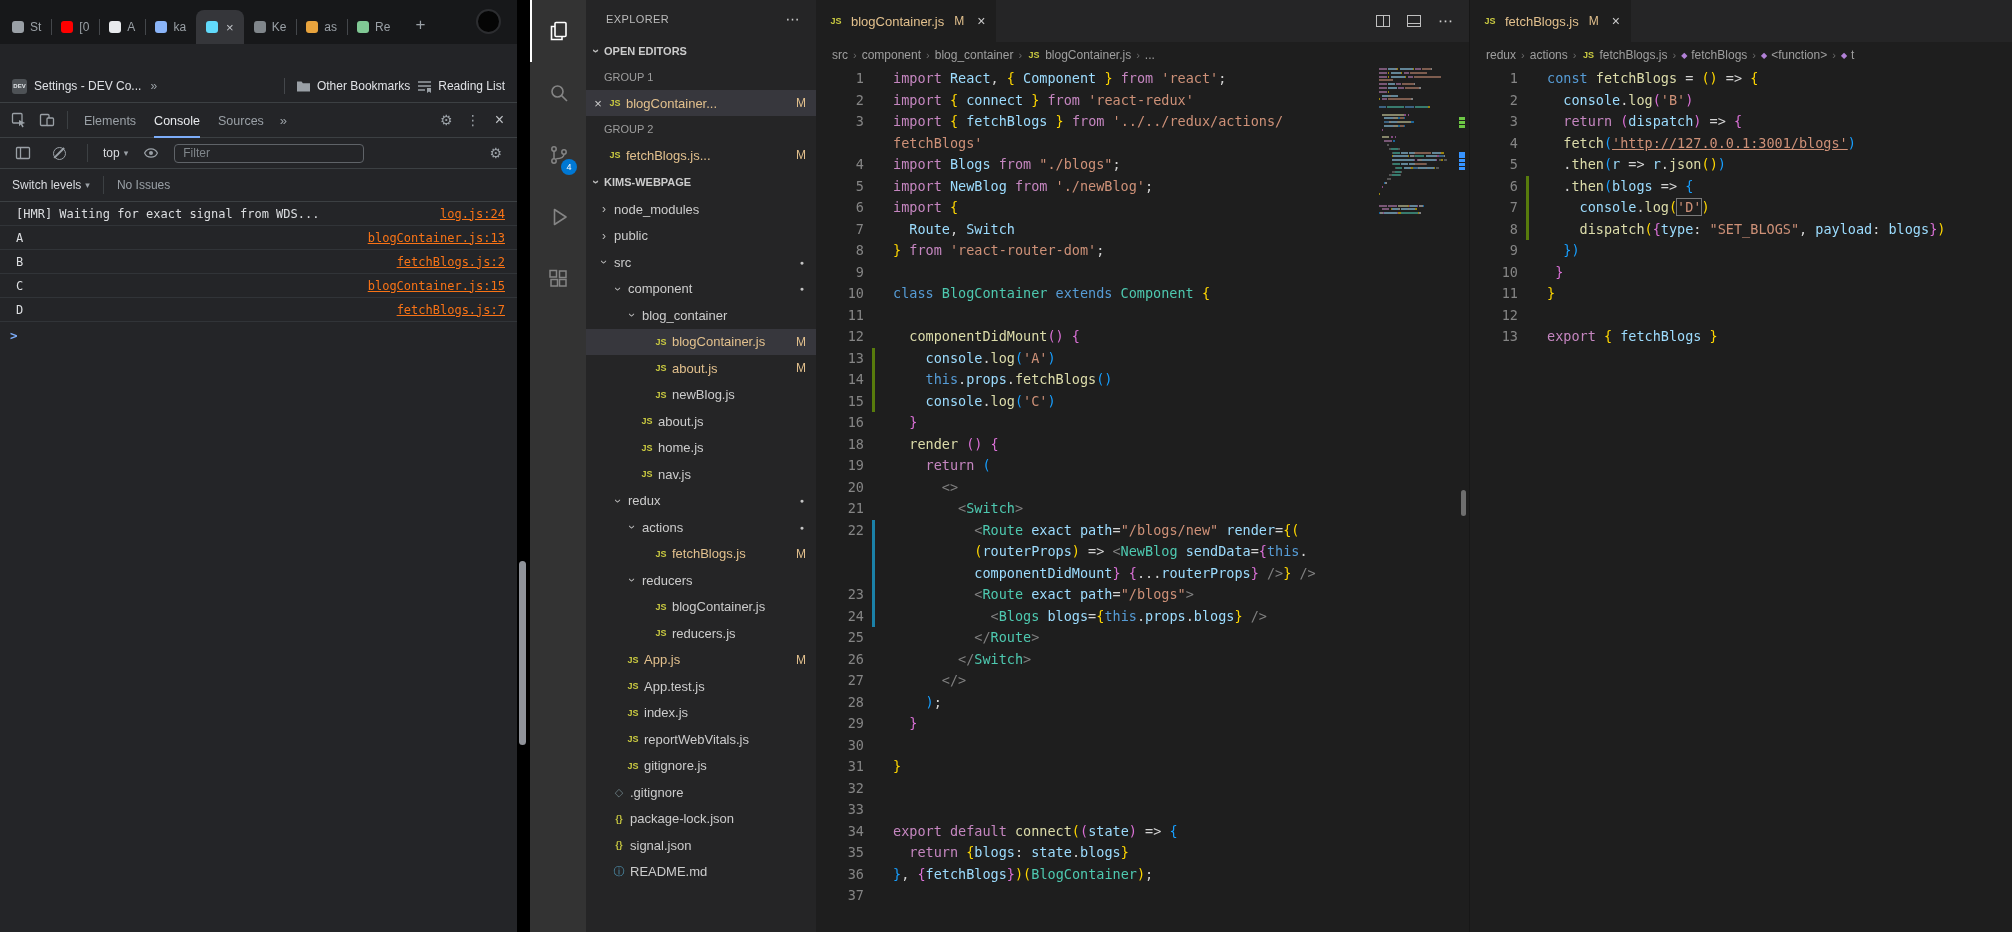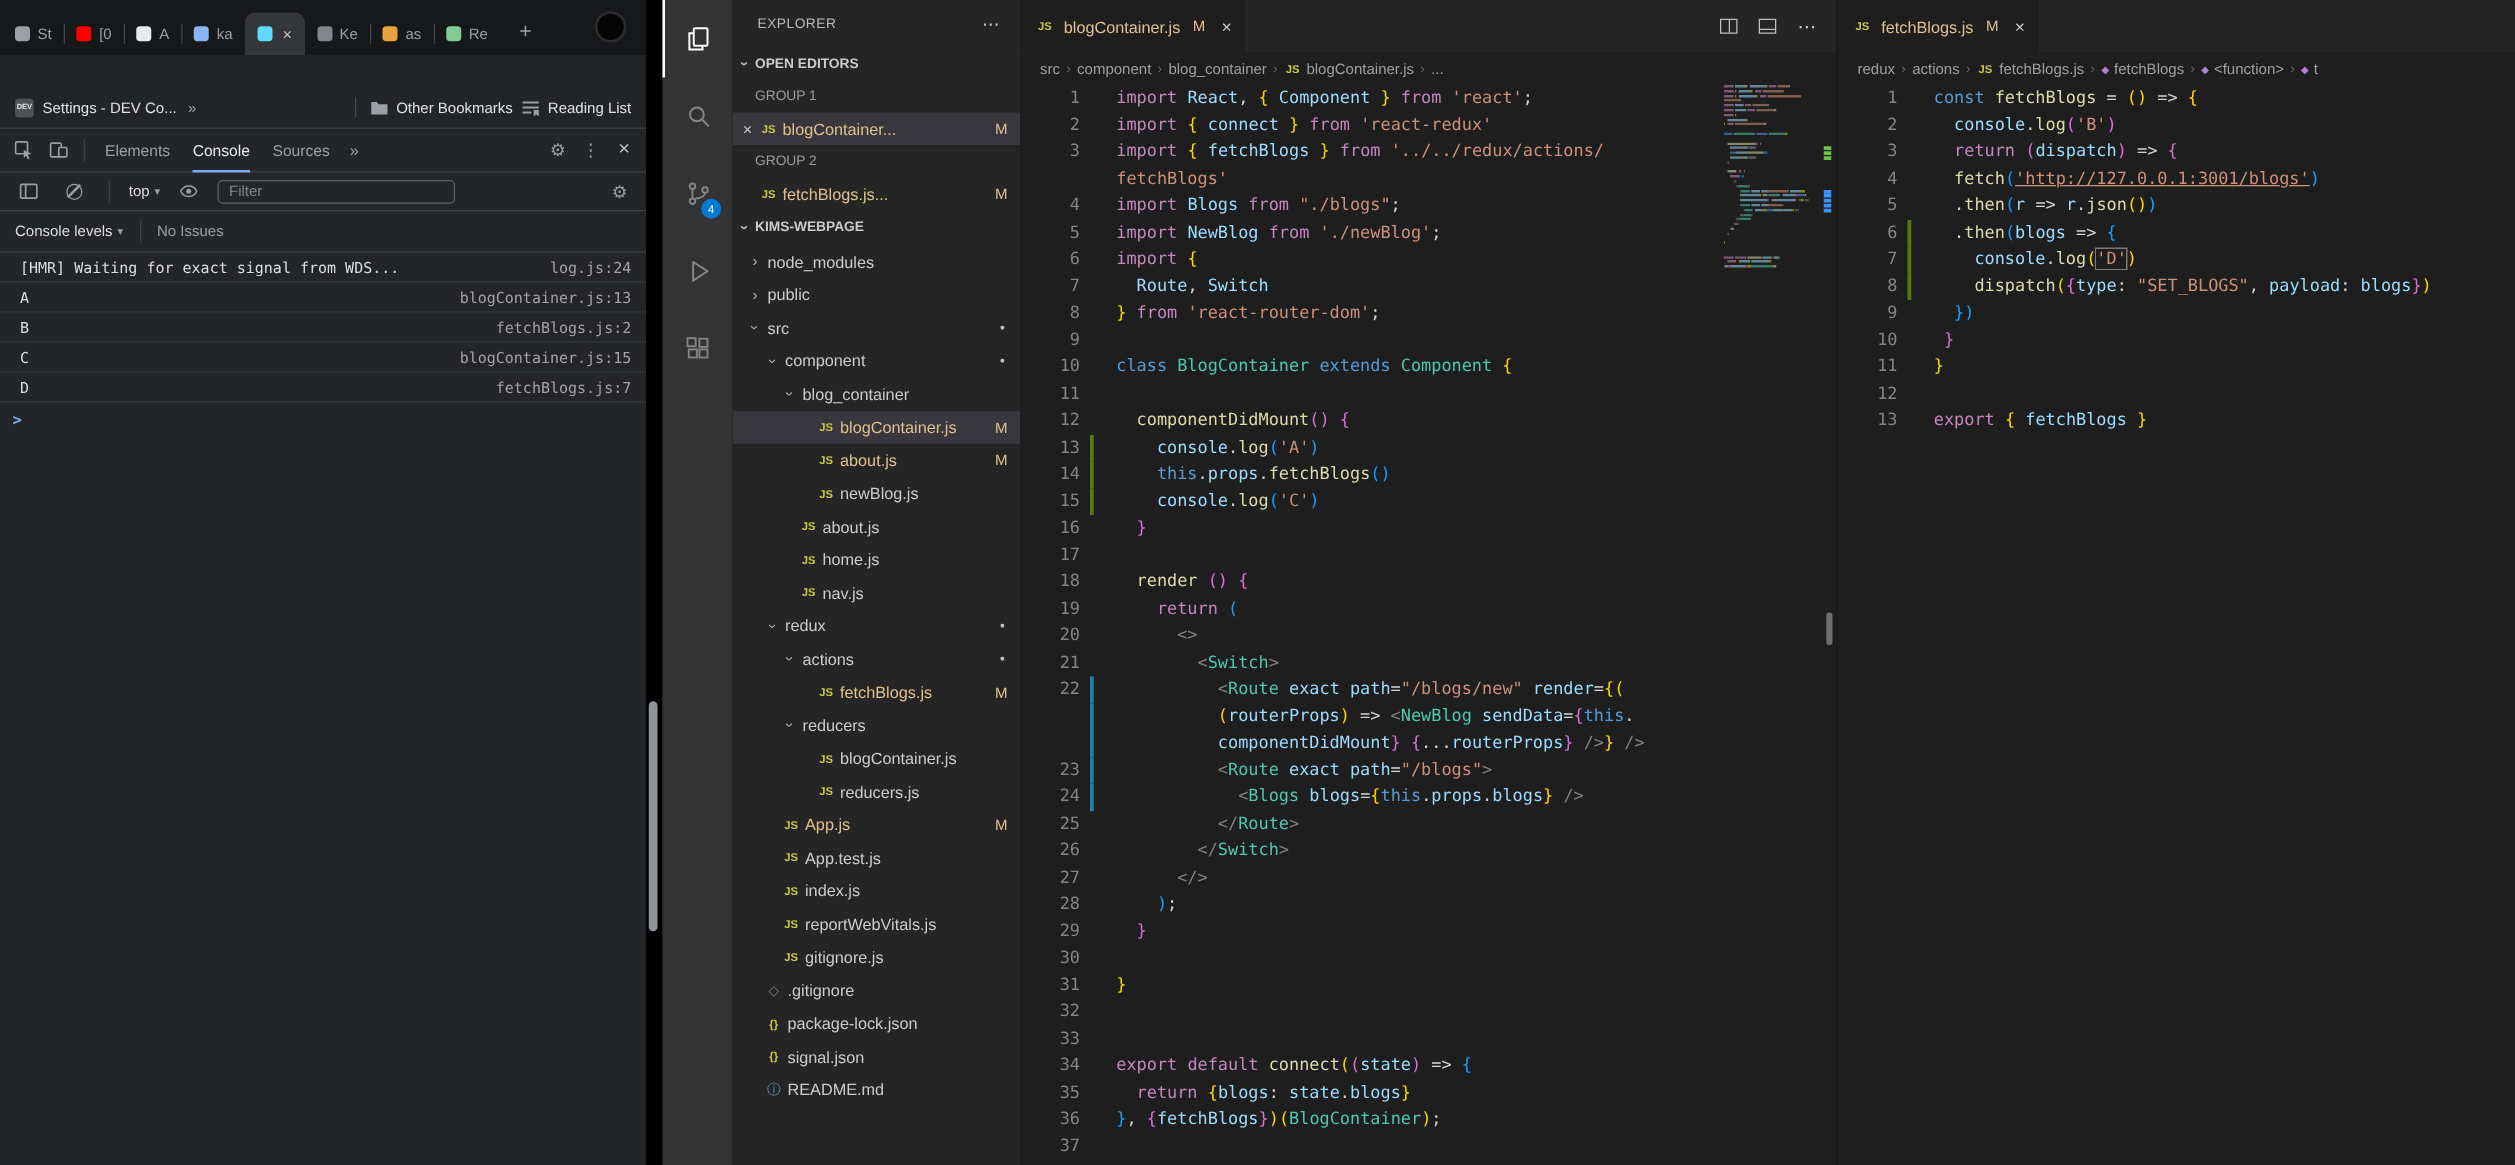--- a/index.html
+++ b/index.html
@@ -44,21 +44,21 @@
   .dt-context{font-size:12px;color:#dadce0;display:flex;align-items:center;gap:4px}
   .caret{font-size:9px;color:#9aa0a6}
   .dt-filter{width:190px;height:19px;background:transparent;border:1px solid #5f6368;border-radius:4px;color:#bdc1c6;font-size:12px;padding:0 8px;outline:none;font-family:"Liberation Sans",sans-serif}
   .dt-filter::placeholder{color:#80868b}
   .dt-levels{height:33px;flex:none;display:flex;align-items:center;gap:8px;padding:0 12px;border-bottom:1px solid #3c4043;font-size:12px;color:#dadce0}
   .lvl{display:flex;align-items:center;gap:4px}
   .issues{color:#9aa0a6}
   .dt-msgs{flex:none;font-family:"DejaVu Sans Mono",monospace;font-size:12px;color:#dcdee1}
   .dt-msg{min-height:24px;display:flex;align-items:center;padding:0 12px 0 16px;border-bottom:1px solid #313438}
   .dt-msg-text{flex:1;white-space:nowrap;overflow:hidden}
-  .dt-msg-src{color:#a3a3a3;margin-left:10px;flex:none}
+  .dt-msg-src{color:#f97316;text-decoration:underline;margin-left:10px;flex:none}
   .dt-prompt{height:26px;display:flex;align-items:center;padding:0 10px;color:#7cacf8;font-family:"DejaVu Sans Mono",monospace;font-size:12.5px;font-weight:bold}
 
   
   #gap{position:absolute;left:517px;top:0;width:13px;height:100%;background:#000}
   .gap-thumb{position:absolute;left:2px;top:561px;width:7px;height:184px;background:#90939a;border-radius:4px}
 
   
   #vscode{position:absolute;left:530px;top:0;width:1482px;height:100%;background:#1e1e1e}
   .activitybar{position:absolute;left:0;top:0;width:56px;height:100%;background:#333333}
   .act-item{height:62px;display:flex;align-items:center;justify-content:center;color:#858585;position:relative;border-left:2px solid transparent}
@@ -243,21 +243,21 @@
               <circle cx="8" cy="8" r="2" fill="#9aa0a6"></circle>
             </svg>
         </div>
         <input class="dt-filter" placeholder="Filter" style="">
         <span style="flex:1"></span>
         <span class="gear">⚙</span>
       </div>
 
       <div class="dt-levels">
         <span class="lvl">
-          <span>Console levels</span>
+          <span>Switch levels</span>
           <span class="caret">▾</span>
         </span>
         <span class="dt-sep"></span>
         <span class="issues">No Issues</span>
       </div>
 
       <div class="dt-msgs" id="console-messages">
           <div class="dt-msg">
             <span class="dt-msg-text">[HMR] Waiting for exact signal from WDS...</span>
             <span class="dt-msg-src">log.js:24</span>
@@ -537,21 +537,20 @@
             <div class="code-row"><span class="ln">7</span><span class="gitbar"></span><span class="code-text"><span class="tk-var">  Route</span><span class="tk-pun">, </span><span class="tk-var">Switch</span></span></div>
             <div class="code-row"><span class="ln">8</span><span class="gitbar"></span><span class="code-text"><span class="tk-b1">}</span><span class="tk-kw"> from</span><span class="tk-str"> 'react-router-dom'</span><span class="tk-pun">;</span></span></div>
             <div class="code-row"><span class="ln">9</span><span class="gitbar"></span><span class="code-text"></span></div>
             <div class="code-row"><span class="ln">10</span><span class="gitbar"></span><span class="code-text"><span class="tk-kw2">class</span><span class="tk-cls"> BlogContainer</span><span class="tk-kw2"> extends</span><span class="tk-cls"> Component </span><span class="tk-b1">{</span></span></div>
             <div class="code-row"><span class="ln">11</span><span class="gitbar"></span><span class="code-text"></span></div>
             <div class="code-row"><span class="ln">12</span><span class="gitbar"></span><span class="code-text"><span class="tk-fn">  componentDidMount</span><span class="tk-b2">()</span><span class="tk-pun"> </span><span class="tk-b2">{</span></span></div>
             <div class="code-row"><span class="ln">13</span><span class="gitbar add"></span><span class="code-text"><span class="tk-var">    console</span><span class="tk-pun">.</span><span class="tk-fn">log</span><span class="tk-b3">(</span><span class="tk-str">'A'</span><span class="tk-b3">)</span></span></div>
             <div class="code-row"><span class="ln">14</span><span class="gitbar add"></span><span class="code-text"><span class="tk-kw2">    this</span><span class="tk-pun">.</span><span class="tk-var">props</span><span class="tk-pun">.</span><span class="tk-fn">fetchBlogs</span><span class="tk-b3">()</span></span></div>
             <div class="code-row"><span class="ln">15</span><span class="gitbar add"></span><span class="code-text"><span class="tk-var">    console</span><span class="tk-pun">.</span><span class="tk-fn">log</span><span class="tk-b3">(</span><span class="tk-str">'C'</span><span class="tk-b3">)</span></span></div>
             <div class="code-row"><span class="ln">16</span><span class="gitbar"></span><span class="code-text"><span class="tk-b2">  }</span></span></div>
-            <div class="code-row"><span class="ln">17</span><span class="gitbar"></span><span class="code-text"></span></div>
             <div class="code-row"><span class="ln">18</span><span class="gitbar"></span><span class="code-text"><span class="tk-fn">  render</span><span class="tk-pun"> </span><span class="tk-b2">()</span><span class="tk-pun"> </span><span class="tk-b2">{</span></span></div>
             <div class="code-row"><span class="ln">19</span><span class="gitbar"></span><span class="code-text"><span class="tk-kw">    return</span><span class="tk-pun"> </span><span class="tk-b3">(</span></span></div>
             <div class="code-row"><span class="ln">20</span><span class="gitbar"></span><span class="code-text"><span class="tk-tag">      &lt;&gt;</span></span></div>
             <div class="code-row"><span class="ln">21</span><span class="gitbar"></span><span class="code-text"><span class="tk-pun">        </span><span class="tk-tag">&lt;</span><span class="tk-cls">Switch</span><span class="tk-tag">&gt;</span></span></div>
             <div class="code-row"><span class="ln">22</span><span class="gitbar mod"></span><span class="code-text"><span class="tk-pun">          </span><span class="tk-tag">&lt;</span><span class="tk-cls">Route</span><span class="tk-var"> exact</span><span class="tk-var"> path</span><span class="tk-pun">=</span><span class="tk-str">"/blogs/new"</span><span class="tk-var"> render</span><span class="tk-pun">=</span><span class="tk-b1">{(</span></span></div>
             <div class="code-row"><span class="ln"></span><span class="gitbar mod"></span><span class="code-text"><span class="tk-b1">          (</span><span class="tk-var">routerProps</span><span class="tk-b1">)</span><span class="tk-pun"> =&gt; </span><span class="tk-tag">&lt;</span><span class="tk-cls">NewBlog</span><span class="tk-var"> sendData</span><span class="tk-pun">=</span><span class="tk-b2">{</span><span class="tk-kw2">this</span><span class="tk-pun">.</span></span></div>
             <div class="code-row"><span class="ln"></span><span class="gitbar mod"></span><span class="code-text"><span class="tk-var">          componentDidMount</span><span class="tk-b2">}</span><span class="tk-pun"> </span><span class="tk-b2">{</span><span class="tk-pun">...</span><span class="tk-var">routerProps</span><span class="tk-b2">}</span><span class="tk-tag"> /&gt;</span><span class="tk-b1">}</span><span class="tk-tag"> /&gt;</span></span></div>
             <div class="code-row"><span class="ln">23</span><span class="gitbar mod"></span><span class="code-text"><span class="tk-pun">          </span><span class="tk-tag">&lt;</span><span class="tk-cls">Route</span><span class="tk-var"> exact</span><span class="tk-var"> path</span><span class="tk-pun">=</span><span class="tk-str">"/blogs"</span><span class="tk-tag">&gt;</span></span></div>
             <div class="code-row"><span class="ln">24</span><span class="gitbar mod"></span><span class="code-text"><span class="tk-pun">            </span><span class="tk-tag">&lt;</span><span class="tk-cls">Blogs</span><span class="tk-var"> blogs</span><span class="tk-pun">=</span><span class="tk-b1">{</span><span class="tk-kw2">this</span><span class="tk-pun">.</span><span class="tk-var">props</span><span class="tk-pun">.</span><span class="tk-var">blogs</span><span class="tk-b1">}</span><span class="tk-tag"> /&gt;</span></span></div>
             <div class="code-row"><span class="ln">25</span><span class="gitbar"></span><span class="code-text"><span class="tk-pun">          </span><span class="tk-tag">&lt;/</span><span class="tk-cls">Route</span><span class="tk-tag">&gt;</span></span></div>

